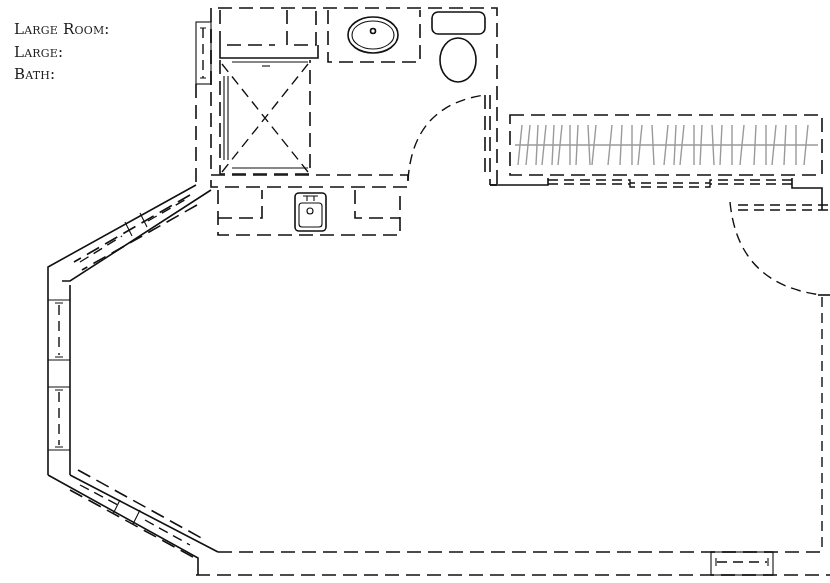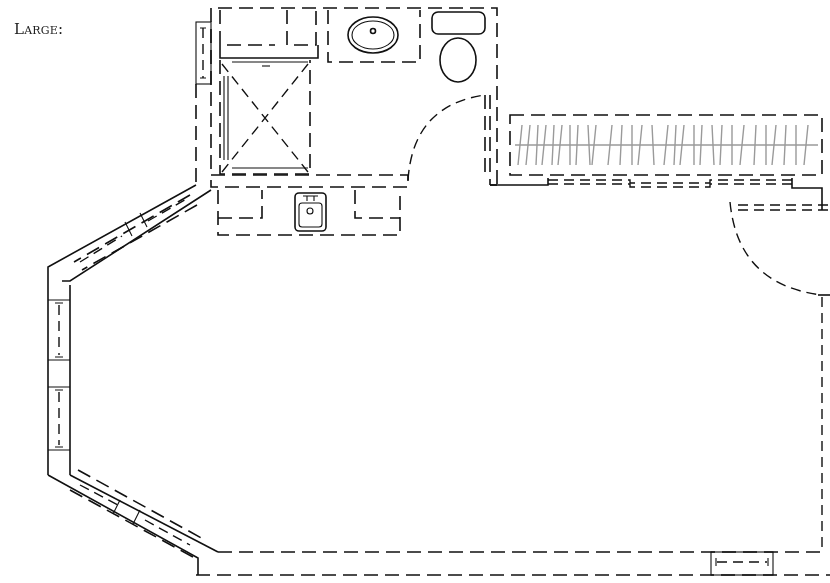--- a/index.html
+++ b/index.html
@@ -14,21 +14,23 @@
   .w { stroke: #111; stroke-width: 1.6; fill: none; }
   .d { stroke: #111; stroke-width: 1.6; fill: none; stroke-dasharray: 14 7; }
   .dt { stroke: #111; stroke-width: 1.4; fill: none; stroke-dasharray: 10 6; }
   .thin { stroke: #111; stroke-width: 1.1; fill: none; }
   .grey { stroke: #9a9a9a; stroke-width: 1.4; fill: none; }
 </style>
 </head>
 <body>
 
 <div class="legend">
+  <div class="line">Large Room:</div>
   <div class="line">Large:</div>
+  <div class="line">Bath:</div>
 </div>
 
 <svg class="plan" width="830" height="583" viewBox="0 0 830 583">
 
   <g>
 
     <path class="d" d="M218,8 H497 V185"></path>
     <path class="w" d="M490,185 H497"></path>
     <path class="d" d="M211,8 V170"></path>
 

